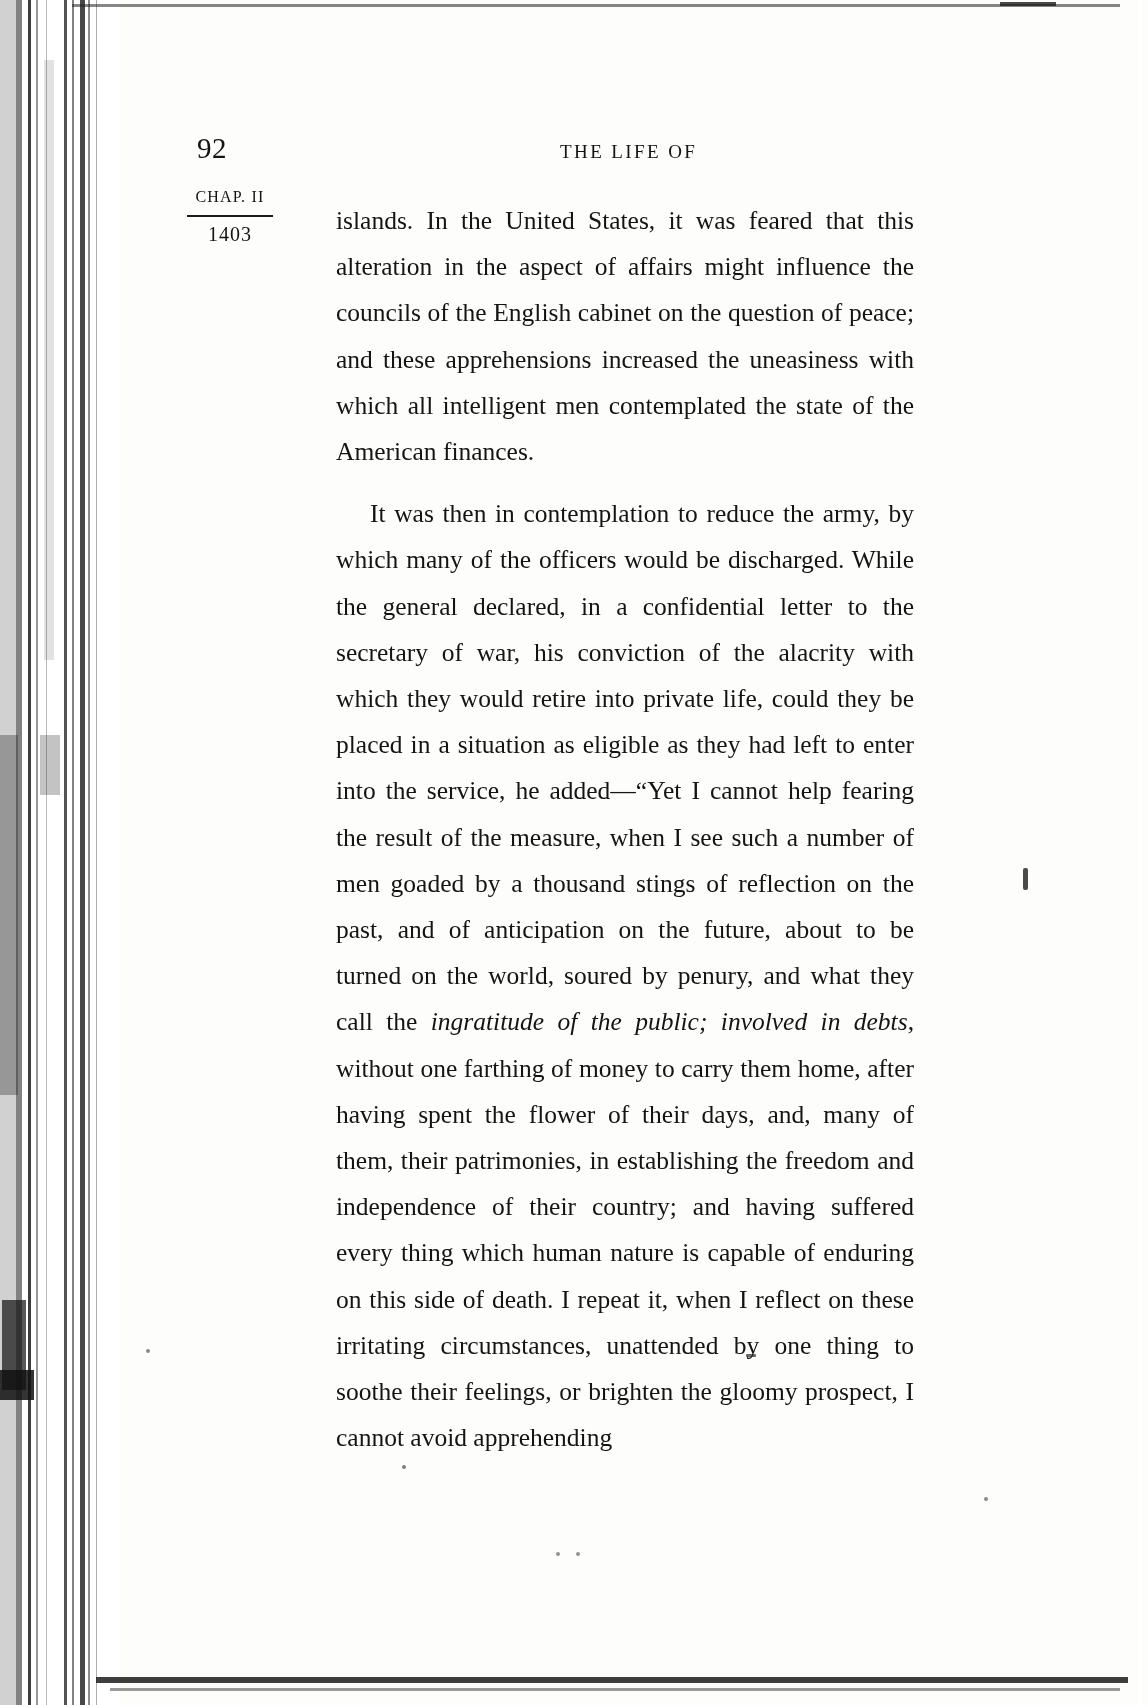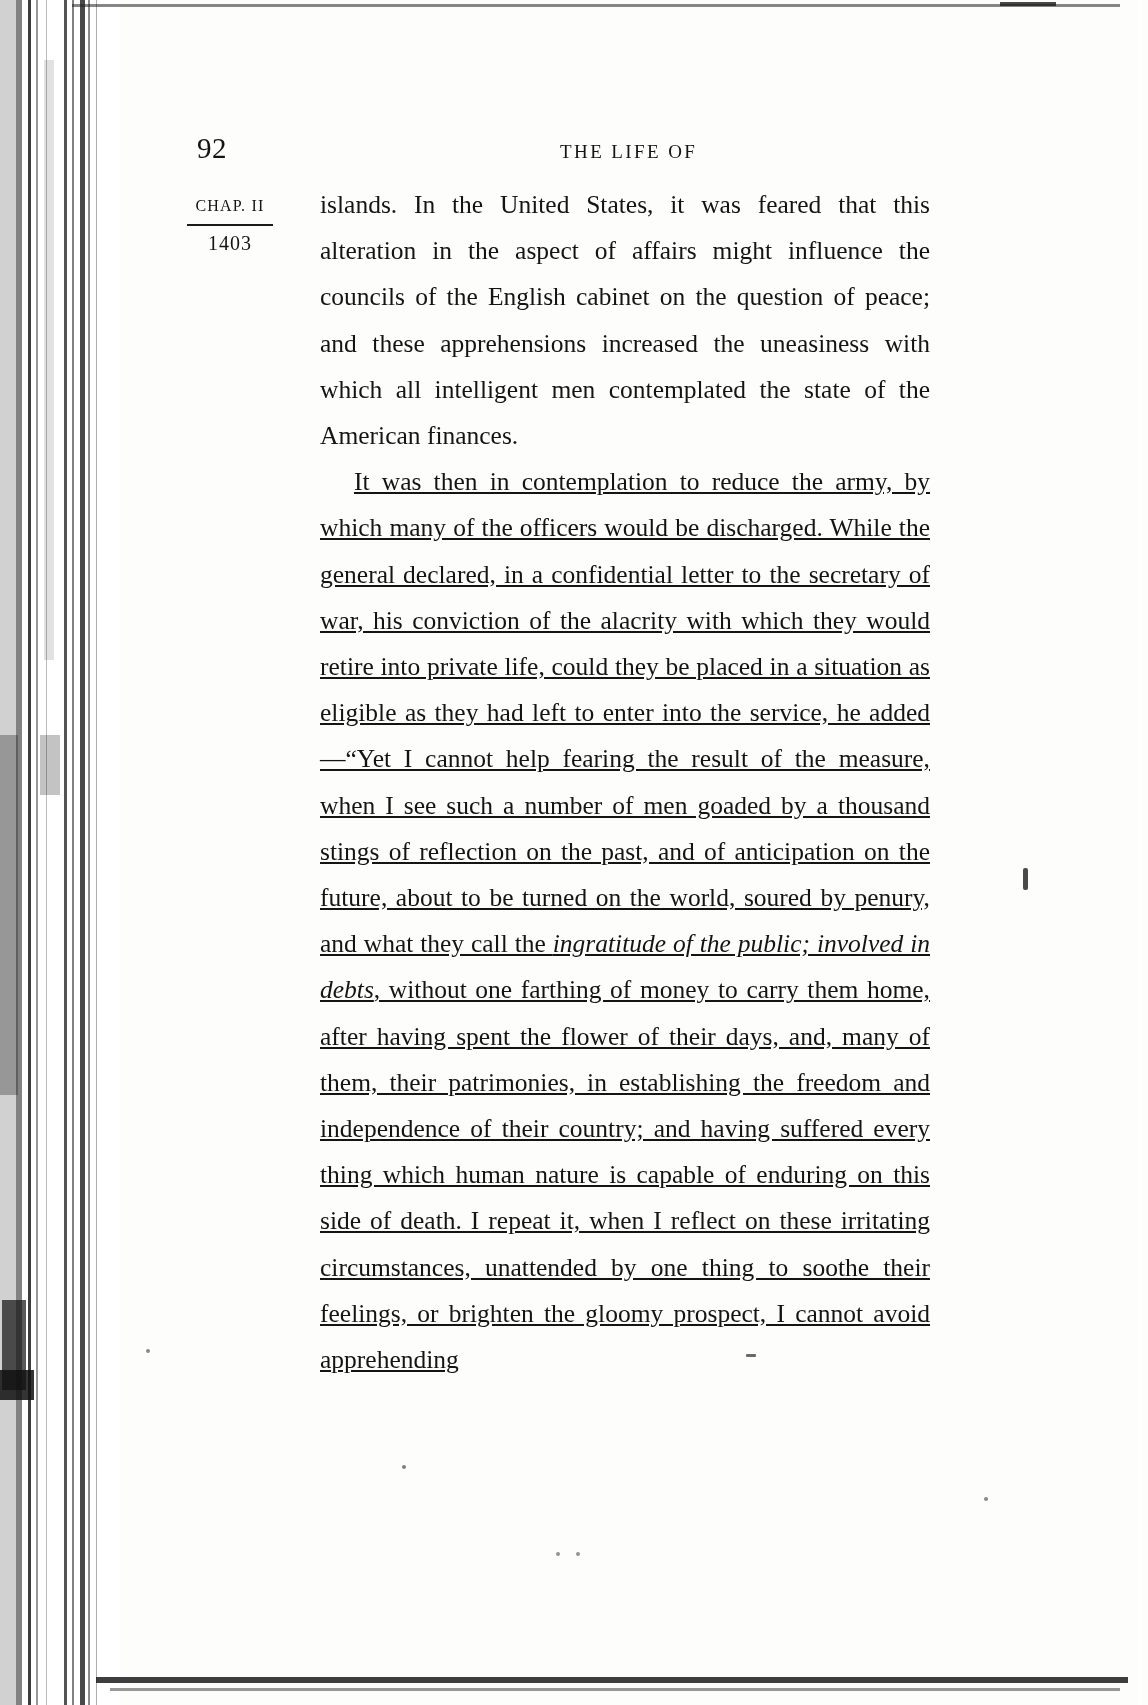--- a/index.html
+++ b/index.html
@@ -112,53 +112,51 @@
     left: 150px;
     top: 188px;
     width: 160px;
     text-align: center;
   }
   .sidenote .chap {
     font-size: 16px;
     letter-spacing: 1.2px;
     text-transform: uppercase;
     white-space: nowrap;
-    margin-top: 9px;
   }
   .sidenote .rule {
     width: 86px;
     height: 2px;
     background: #1b1b1b;
     margin: 9px auto 6px;
   }
   .sidenote .year {
     font-size: 20px;
     letter-spacing: 1px;
   }
 
   .column {
     position: absolute;
     left: 320px;
     top: 182px;
     width: 610px;
   }
   .column p {
-    margin: 0;
+    margin: 16px;
     font-size: 25.5px;
     line-height: 46.2px;
     text-align: justify;
     text-justify: inter-word;
     hyphens: manual;
   }
   .column p.indent {
     text-indent: 34px;
   }
   .column p + p {
     margin-top: 0;
-    text-decoration: underline;
   }
   .column em {
     font-style: italic;
   }
 </style>
 </head>
 <body>
 
 <div class="page">
 

